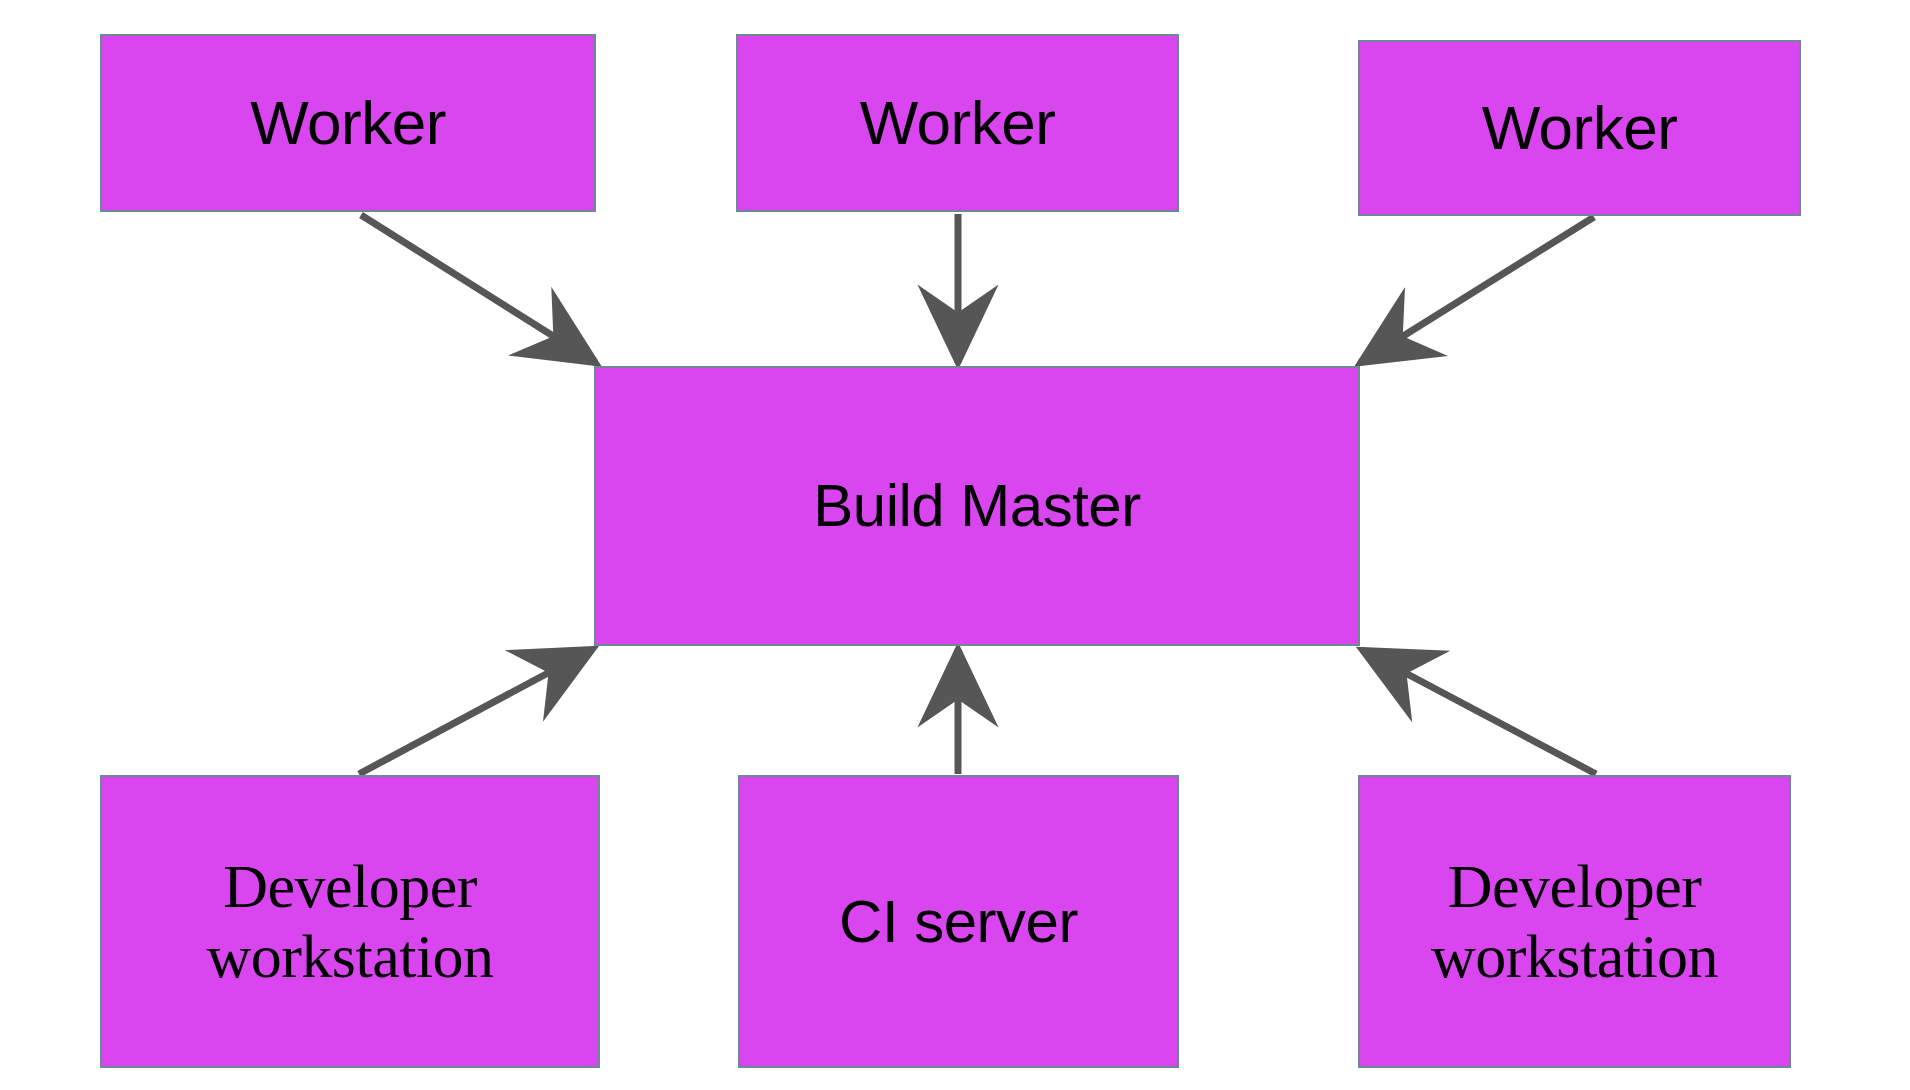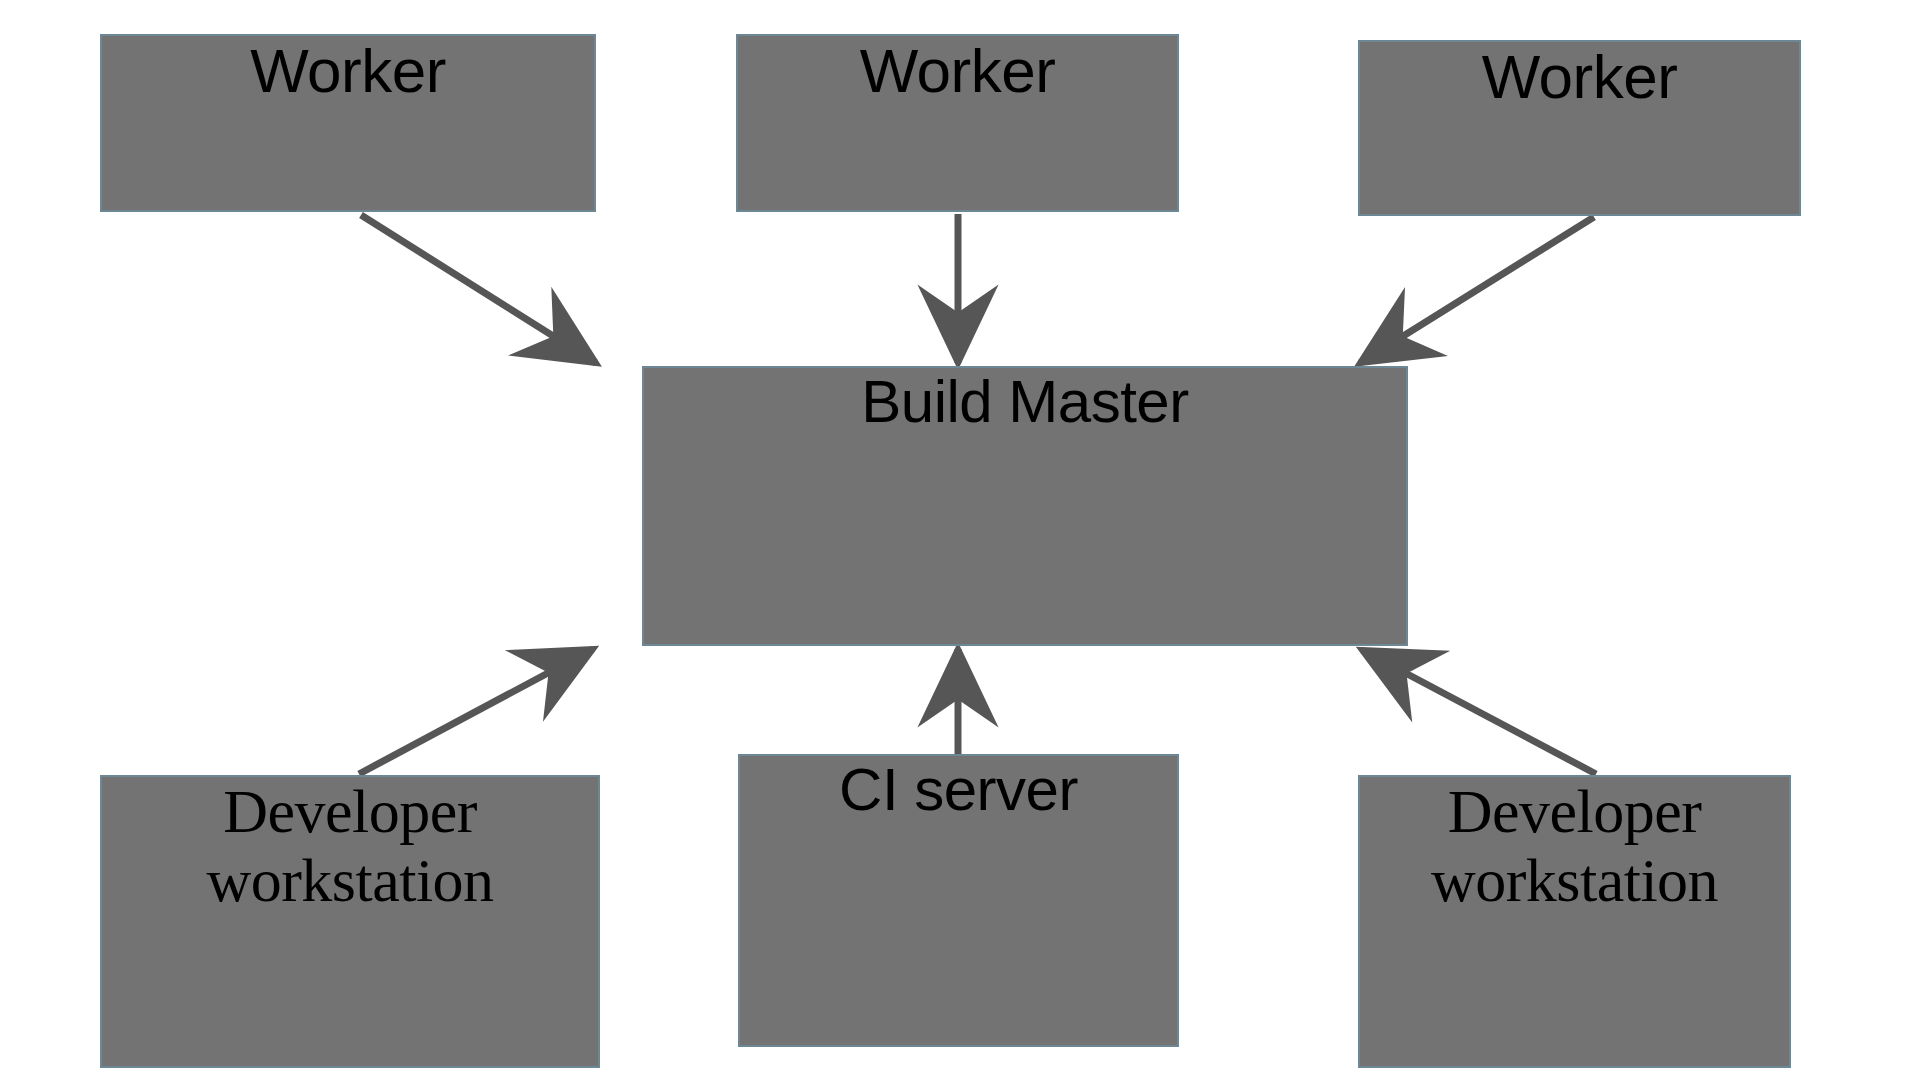--- a/index.html
+++ b/index.html
@@ -23,47 +23,47 @@
     position: absolute;
     top: 0;
     left: 0;
     width: 1910px;
     height: 1090px;
     pointer-events: none;
   }
   .node {
     position: absolute;
     box-sizing: border-box;
-    background: #737373;
+    background: #d946ef;
     border: 2px solid #6d8795;
     display: flex;
-    align-items: flex-start;
+    align-items: center;
     justify-content: center;
     text-align: center;
   }
   .node-label {
     color: #000000;
     font-family: "Liberation Sans", sans-serif;
     font-weight: 400;
     line-height: 1.12;
     white-space: pre-line;
     letter-spacing: -0.5px;
   }
   .node-worker .node-label { font-size: 62px; }
   .node-master .node-label { font-size: 60px; }
   .node-ci .node-label { font-size: 60px; }
   .node-dev .node-label { font-size: 62px; font-family: Liberation Serif, serif; }
 
   
   #node-worker-1 { left: 100px;  top: 34px;  width: 496px; height: 178px; }
   #node-worker-2 { left: 736px;  top: 34px;  width: 443px; height: 178px; }
   #node-worker-3 { left: 1358px; top: 40px;  width: 443px; height: 176px; }
-  #node-build-master { left: 594px; top: 366px; width: 766px; height: 280px; margin-left: 48px; }
+  #node-build-master { left: 594px; top: 366px; width: 766px; height: 280px; }
   #node-dev-left  { left: 100px;  top: 775px; width: 500px; height: 293px; }
-  #node-ci-server { left: 738px;  top: 754px; width: 441px; height: 293px; }
+  #node-ci-server { left: 738px;  top: 775px; width: 441px; height: 293px; }
   #node-dev-right { left: 1358px; top: 775px; width: 433px; height: 293px; }
 </style>
 </head>
 <body>
 
 <div id="diagram-canvas">
 
   <svg id="edge-layer" viewBox="0 0 1910 1090">
     <defs>
       <marker id="arrowhead" markerWidth="14" markerHeight="12" refX="11.6" refY="6" orient="auto" markerUnits="strokeWidth">

